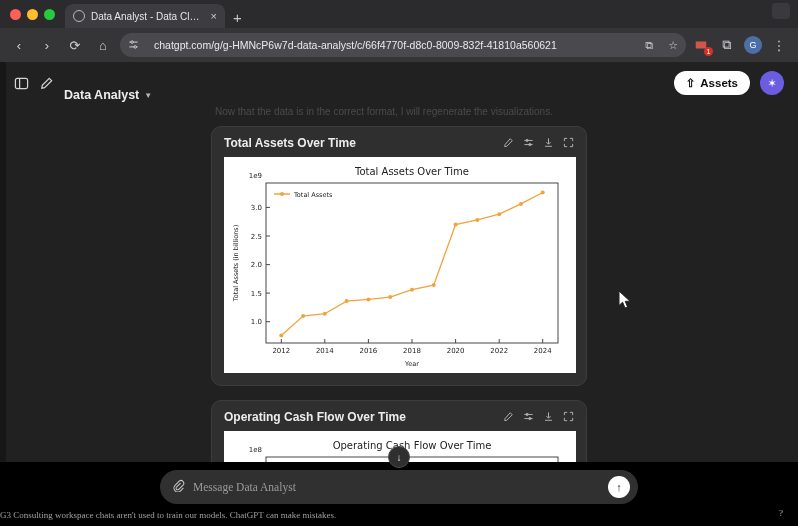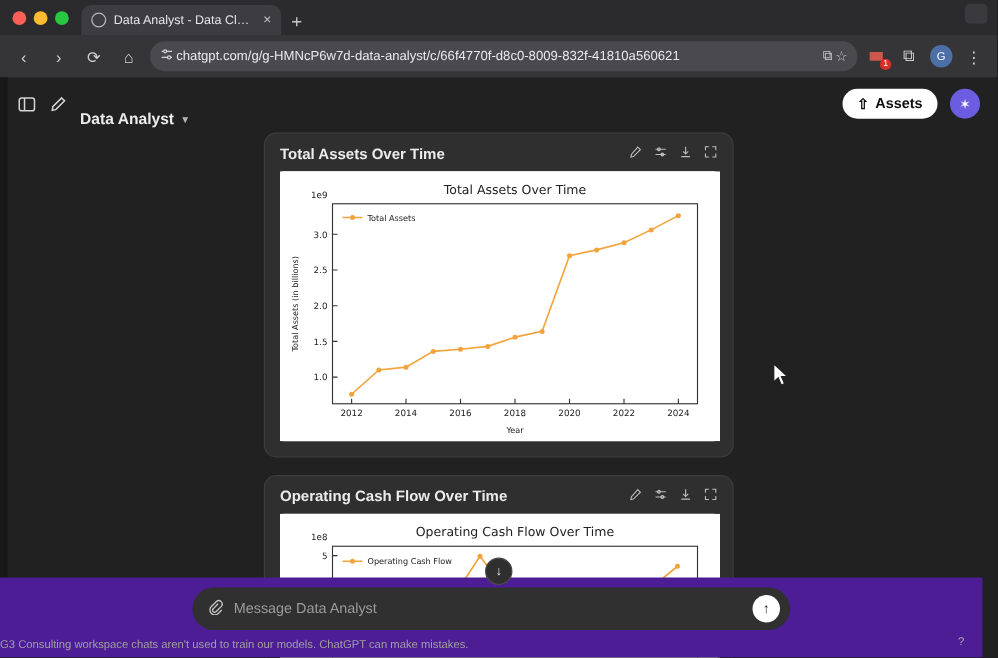--- a/index.html
+++ b/index.html
@@ -82,21 +82,21 @@
     display: flex; align-items: center; justify-content: center;
     color: #d0d0d4; font-size: 13px;
     border-radius: 4px;
   }
   .omnibox {
     flex: 1 1 auto;
     height: 24px;
     background: #4a4a4e;
     border-radius: 12px;
     display: flex; align-items: center;
-    padding: 0 8px; gap: 2px;
+    padding: 0 8px; gap: 15px;
     min-width: 0;
   }
   .omnibox .url {
     font-size: 10.5px; color: #e9e9ec;
     white-space: nowrap; overflow: hidden; text-overflow: ellipsis;
     flex: 1 1 auto;
   }
   .omnibox .mini {
     font-size: 11px; color: #c9c9cd; flex: 0 0 auto;
   }
@@ -198,23 +198,24 @@
     border-radius: 3px;
     position: relative;
     height: 216px;
   }
   .plot.short { height: 120px; border-radius: 3px 3px 0 0; margin-bottom: 0; }
   .plot svg { display: block; }
 
   
   .composer-wrap {
     position: absolute;
-    left: 0; right: 12px; bottom: 0;
-    background: #4c1d95;
+    left: 0; right: 0; bottom: 0;
+    background: #000000;
     padding: 8px 0 6px 0;
+    font-family: Liberation Serif, serif;
   }
   .composer {
     width: 478px;
     margin: 0 auto;
     height: 34px;
     background: #303030;
     border-radius: 17px;
     display: flex; align-items: center;
     padding: 0 8px 0 12px;
     gap: 8px;
@@ -345,20 +346,21 @@
       <div class="share-btn">
         <span>⇧</span>
         <span>Assets</span>
       </div>
       <div class="profile-badge">✶</div>
     </div>
 
     <div class="content">
       <div class="thread">
 
+        <div class="faded-text">Now that the data is in the correct format, I will regenerate the visualizations.</div>
 
         <div class="card">
           <div class="card-head">
             <div class="card-title">Total Assets Over Time</div>
             <div class="card-actions">
               <span class="act">
                 <svg width="11" height="11" viewBox="0 0 16 16" fill="none" stroke="#bdbdbd" stroke-width="1.3">
                     <path d="M10.5 2.5L13.5 5.5 5.5 13.5 2.5 14l.5-3z"></path>
                   </svg>
               </span>

